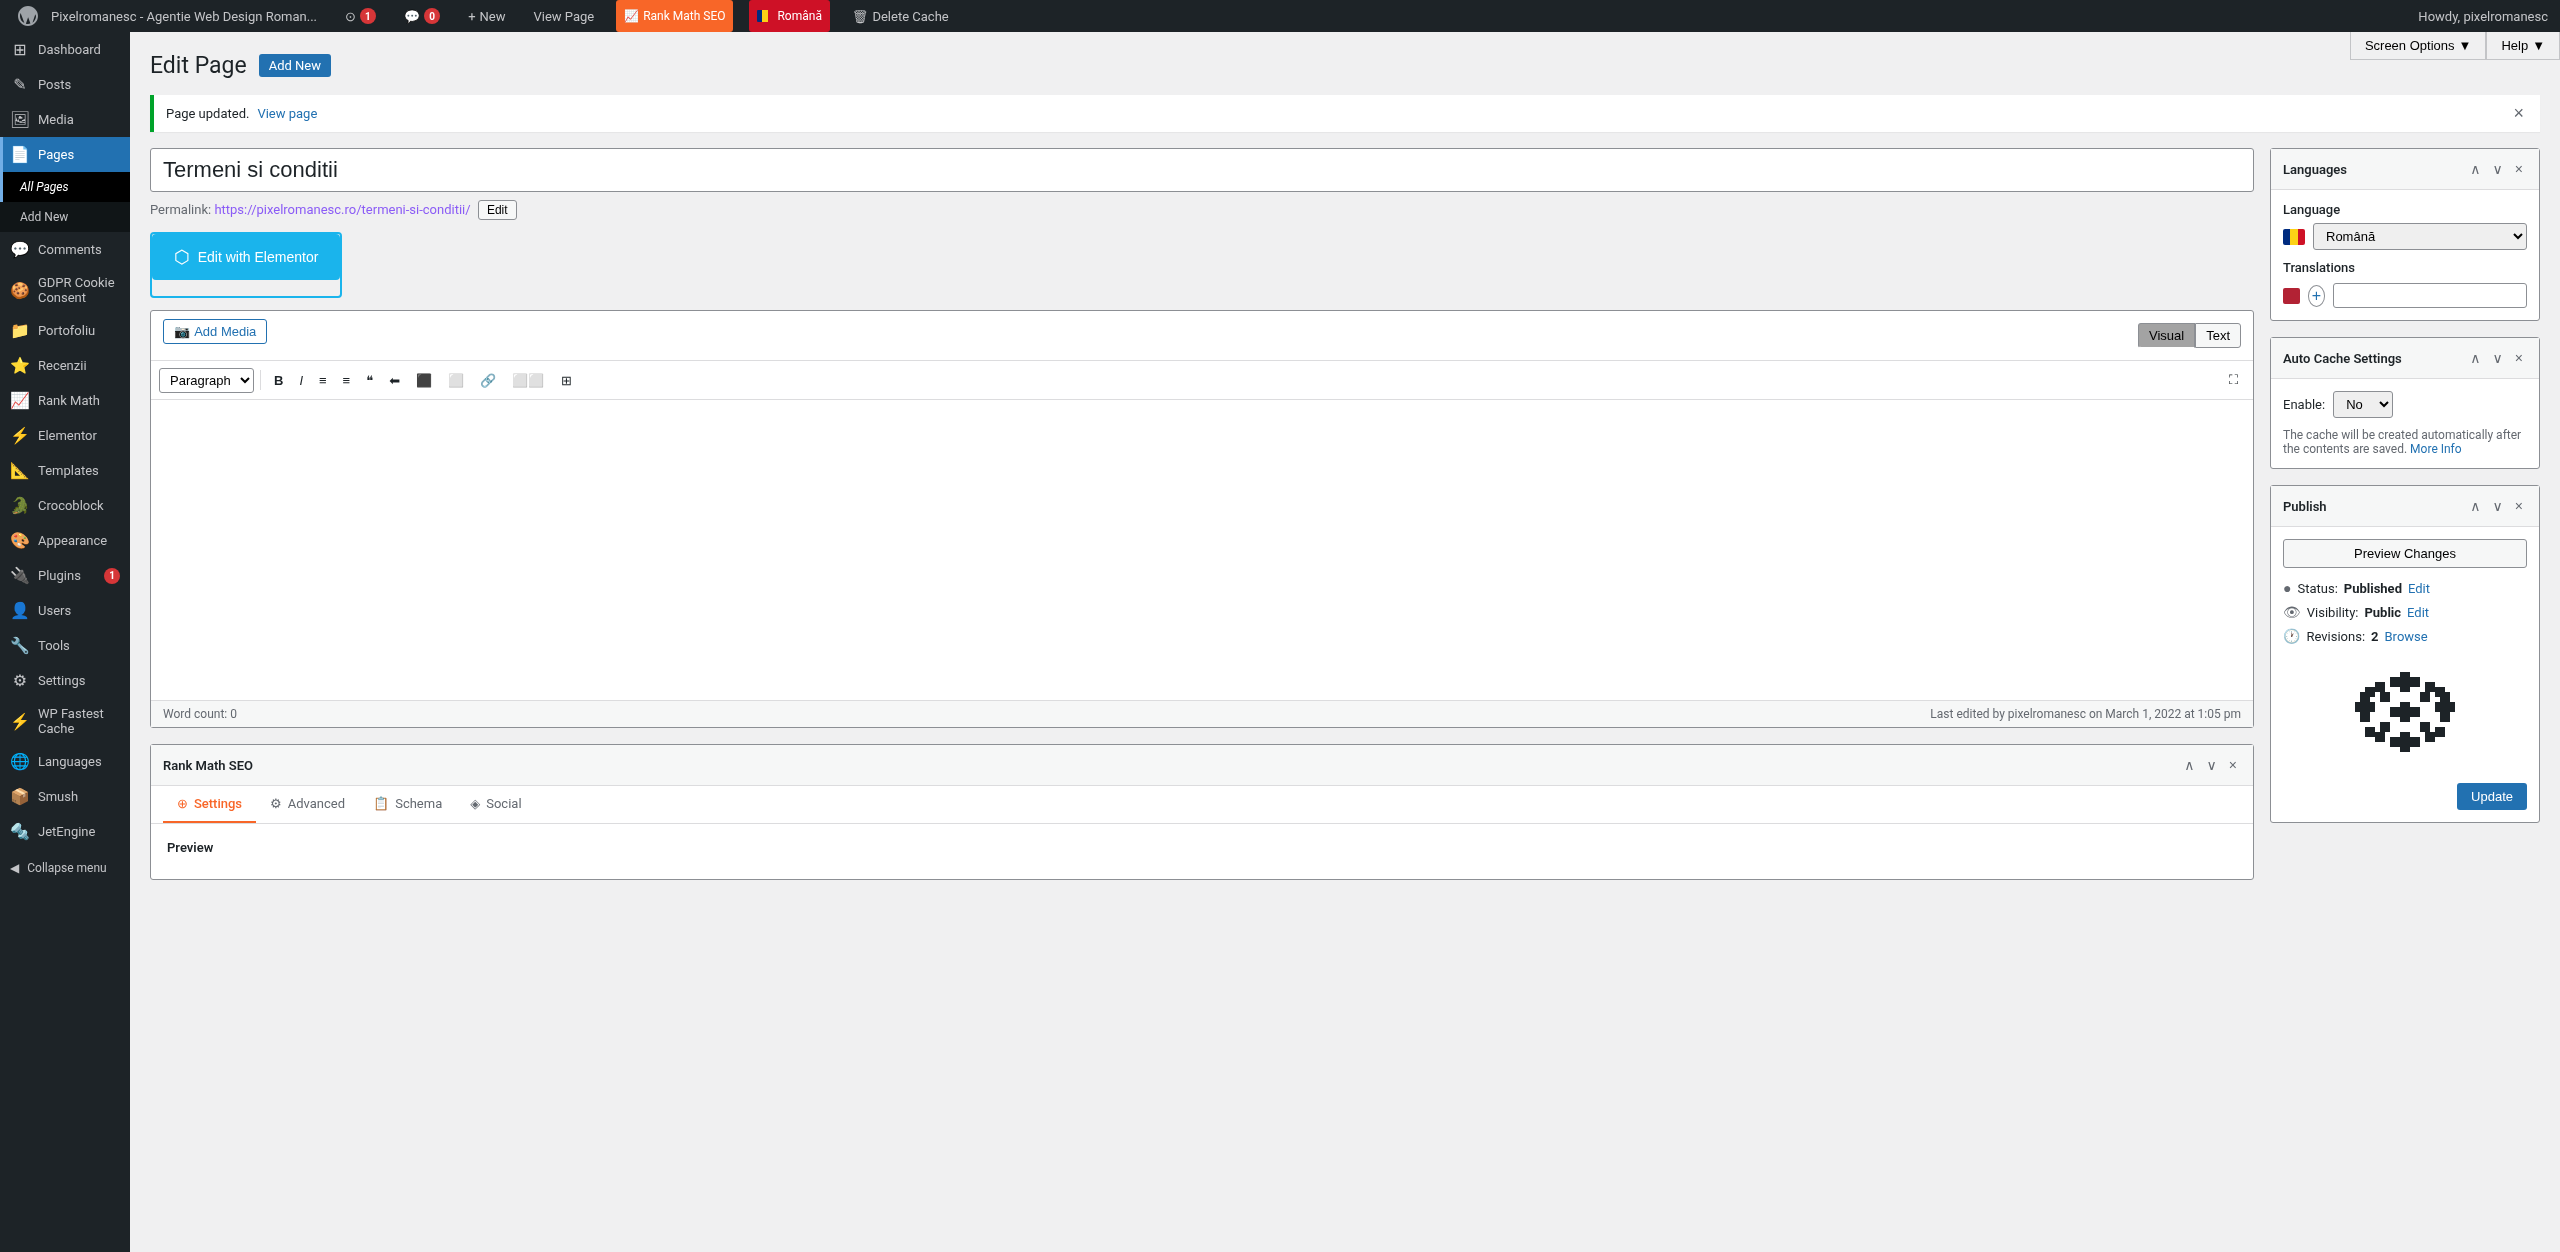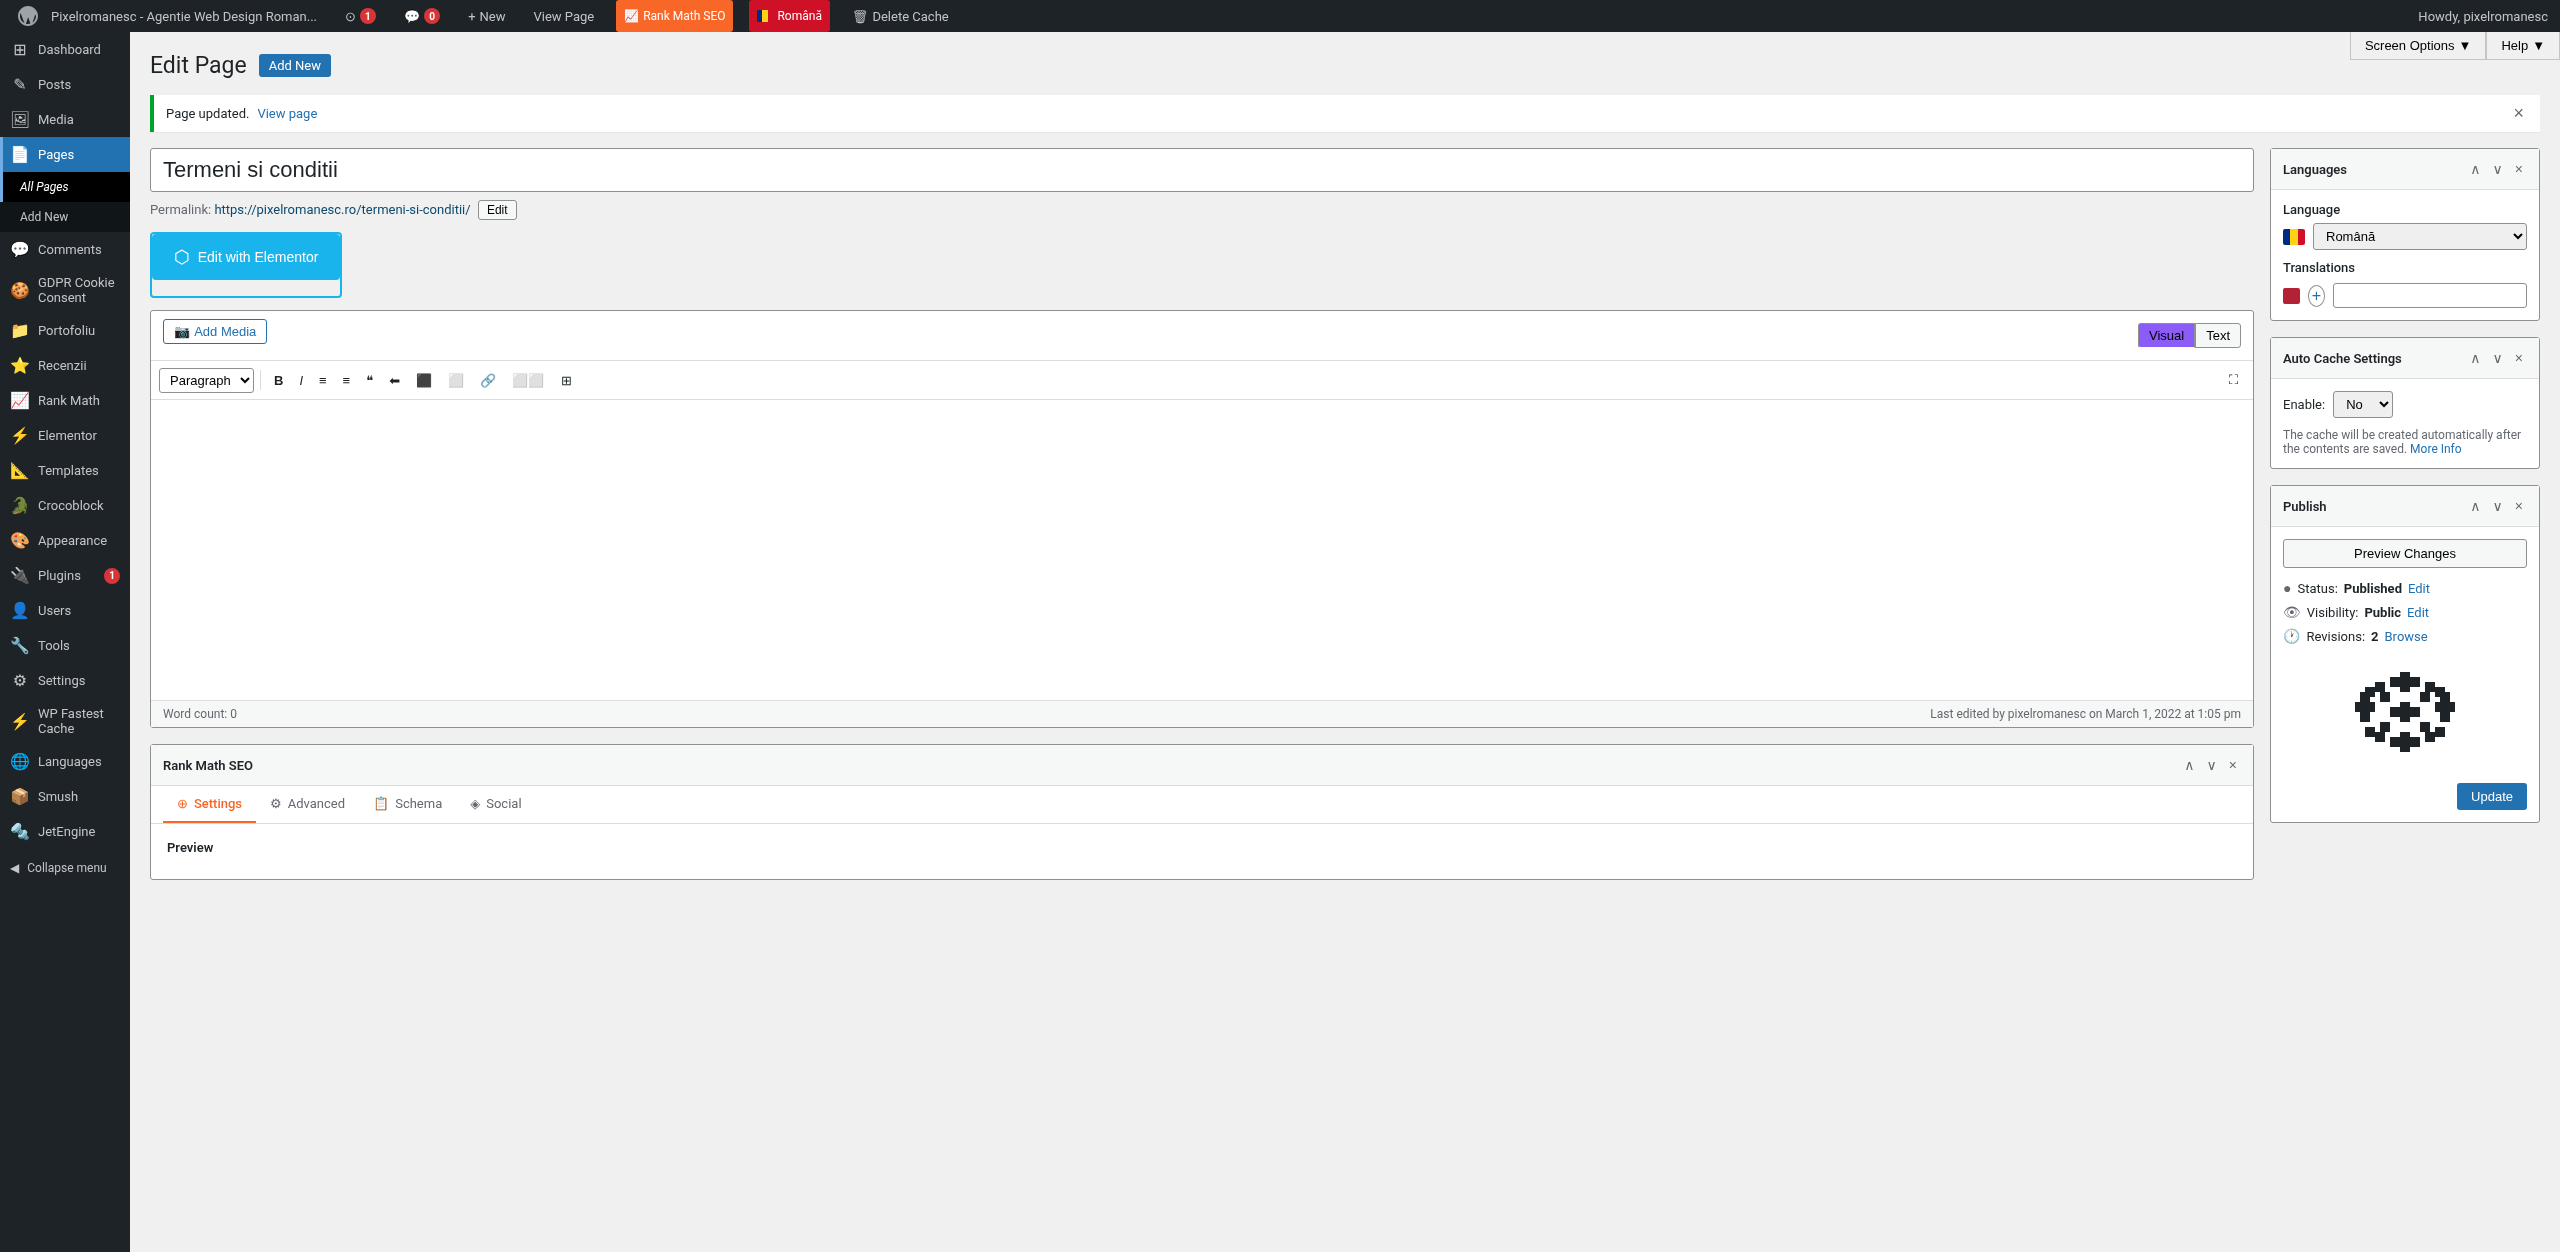--- a/index.html
+++ b/index.html
@@ -120,21 +120,21 @@
       font-size: 22px;
       border: 1px solid #8c8f94;
       border-radius: 3px;
       color: #1d2327;
       background: #fff;
       margin-bottom: 8px;
     }
 
     
     .permalink { font-size: 13px; margin-bottom: 12px; color: #646970; }
-    .permalink a { color: #0c4a6e; text-decoration: none; }
+    .permalink a { color: #8b5cf6; text-decoration: none; }
     .permalink-edit-btn {
       background: #f6f7f7;
       border: 1px solid #8c8f94;
       padding: 2px 8px;
       border-radius: 3px;
       cursor: pointer;
       font-size: 12px;
       margin-left: 4px;
     }
 
@@ -171,21 +171,21 @@
       gap: 8px;
     }
     .visual-text-tabs { display: flex; gap: 0; margin-left: auto; }
     .vt-tab {
       padding: 4px 10px;
       border: 1px solid #8c8f94;
       background: #f6f7f7;
       cursor: pointer;
       font-size: 13px;
     }
-    .vt-tab.active { background: #8b5cf6; border-bottom-color: #fff; }
+    .vt-tab.active { background: #a3a3a3; border-bottom-color: #fff; }
     .vt-tab:first-child { border-radius: 3px 0 0 3px; }
     .vt-tab:last-child { border-radius: 0 3px 3px 0; }
 
     .editor-toolbar {
       padding: 6px 8px;
       border-bottom: 1px solid #dcdcde;
       display: flex;
       align-items: center;
       gap: 2px;
       flex-wrap: wrap;

